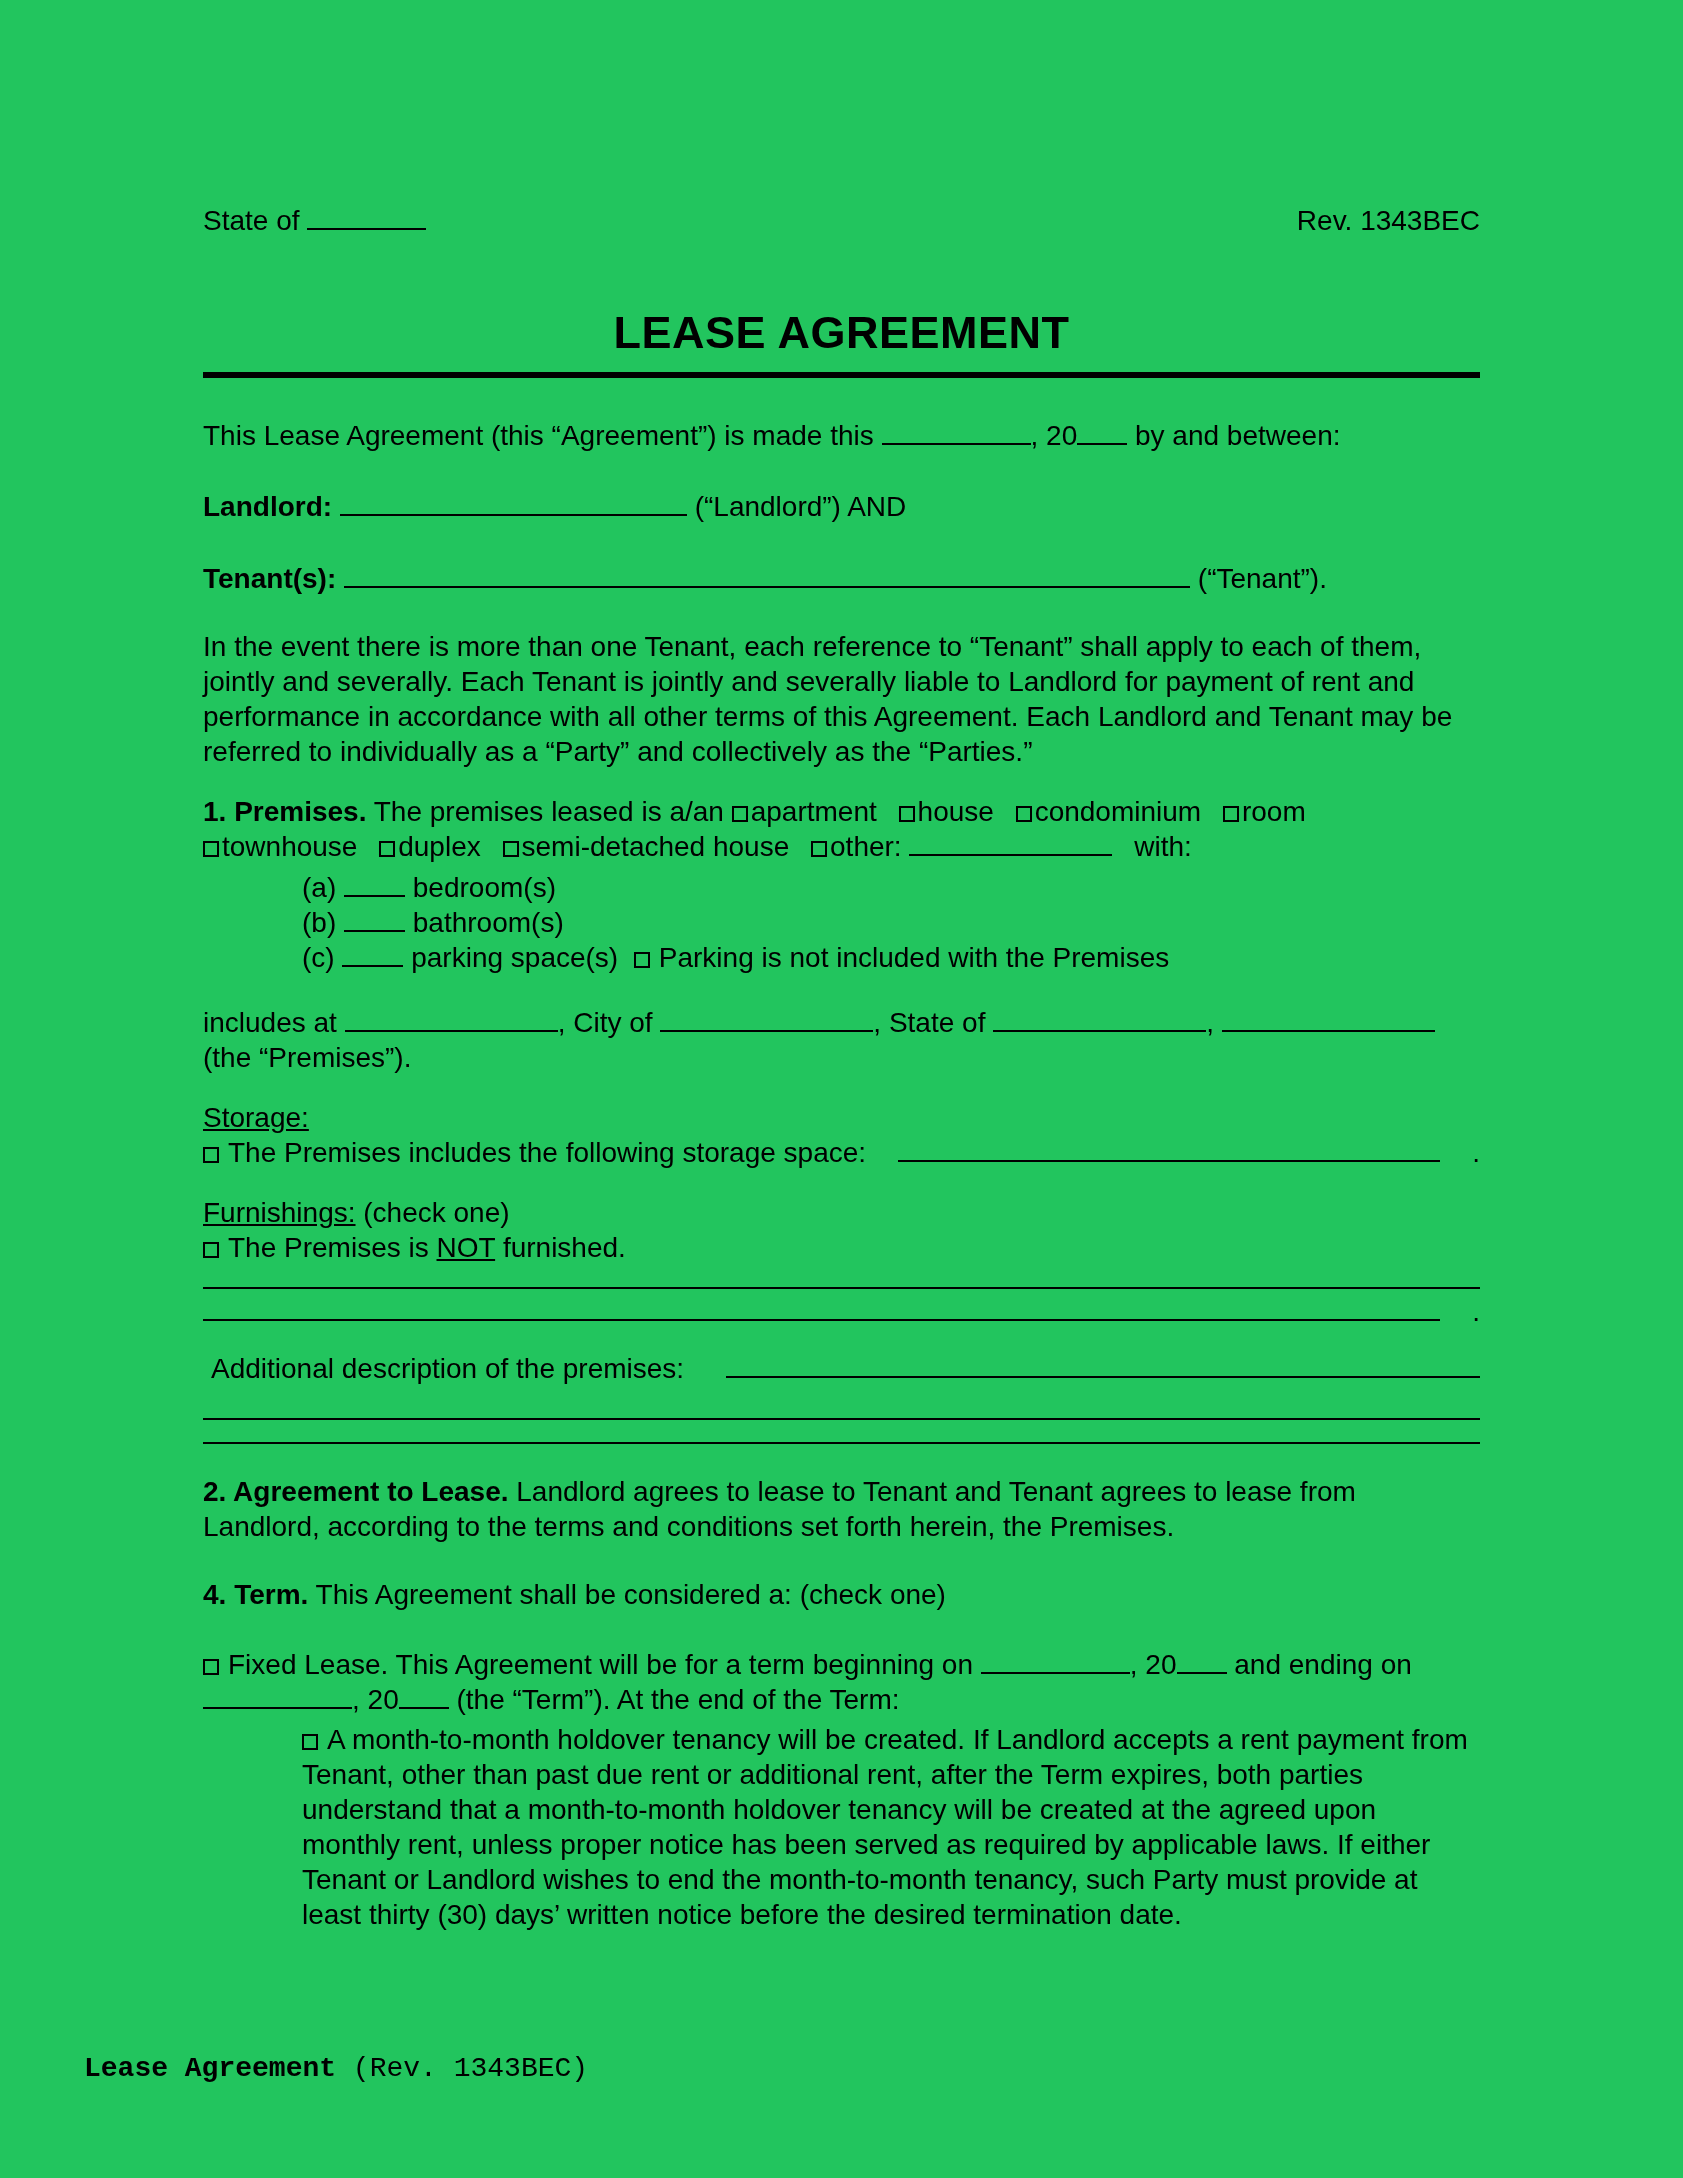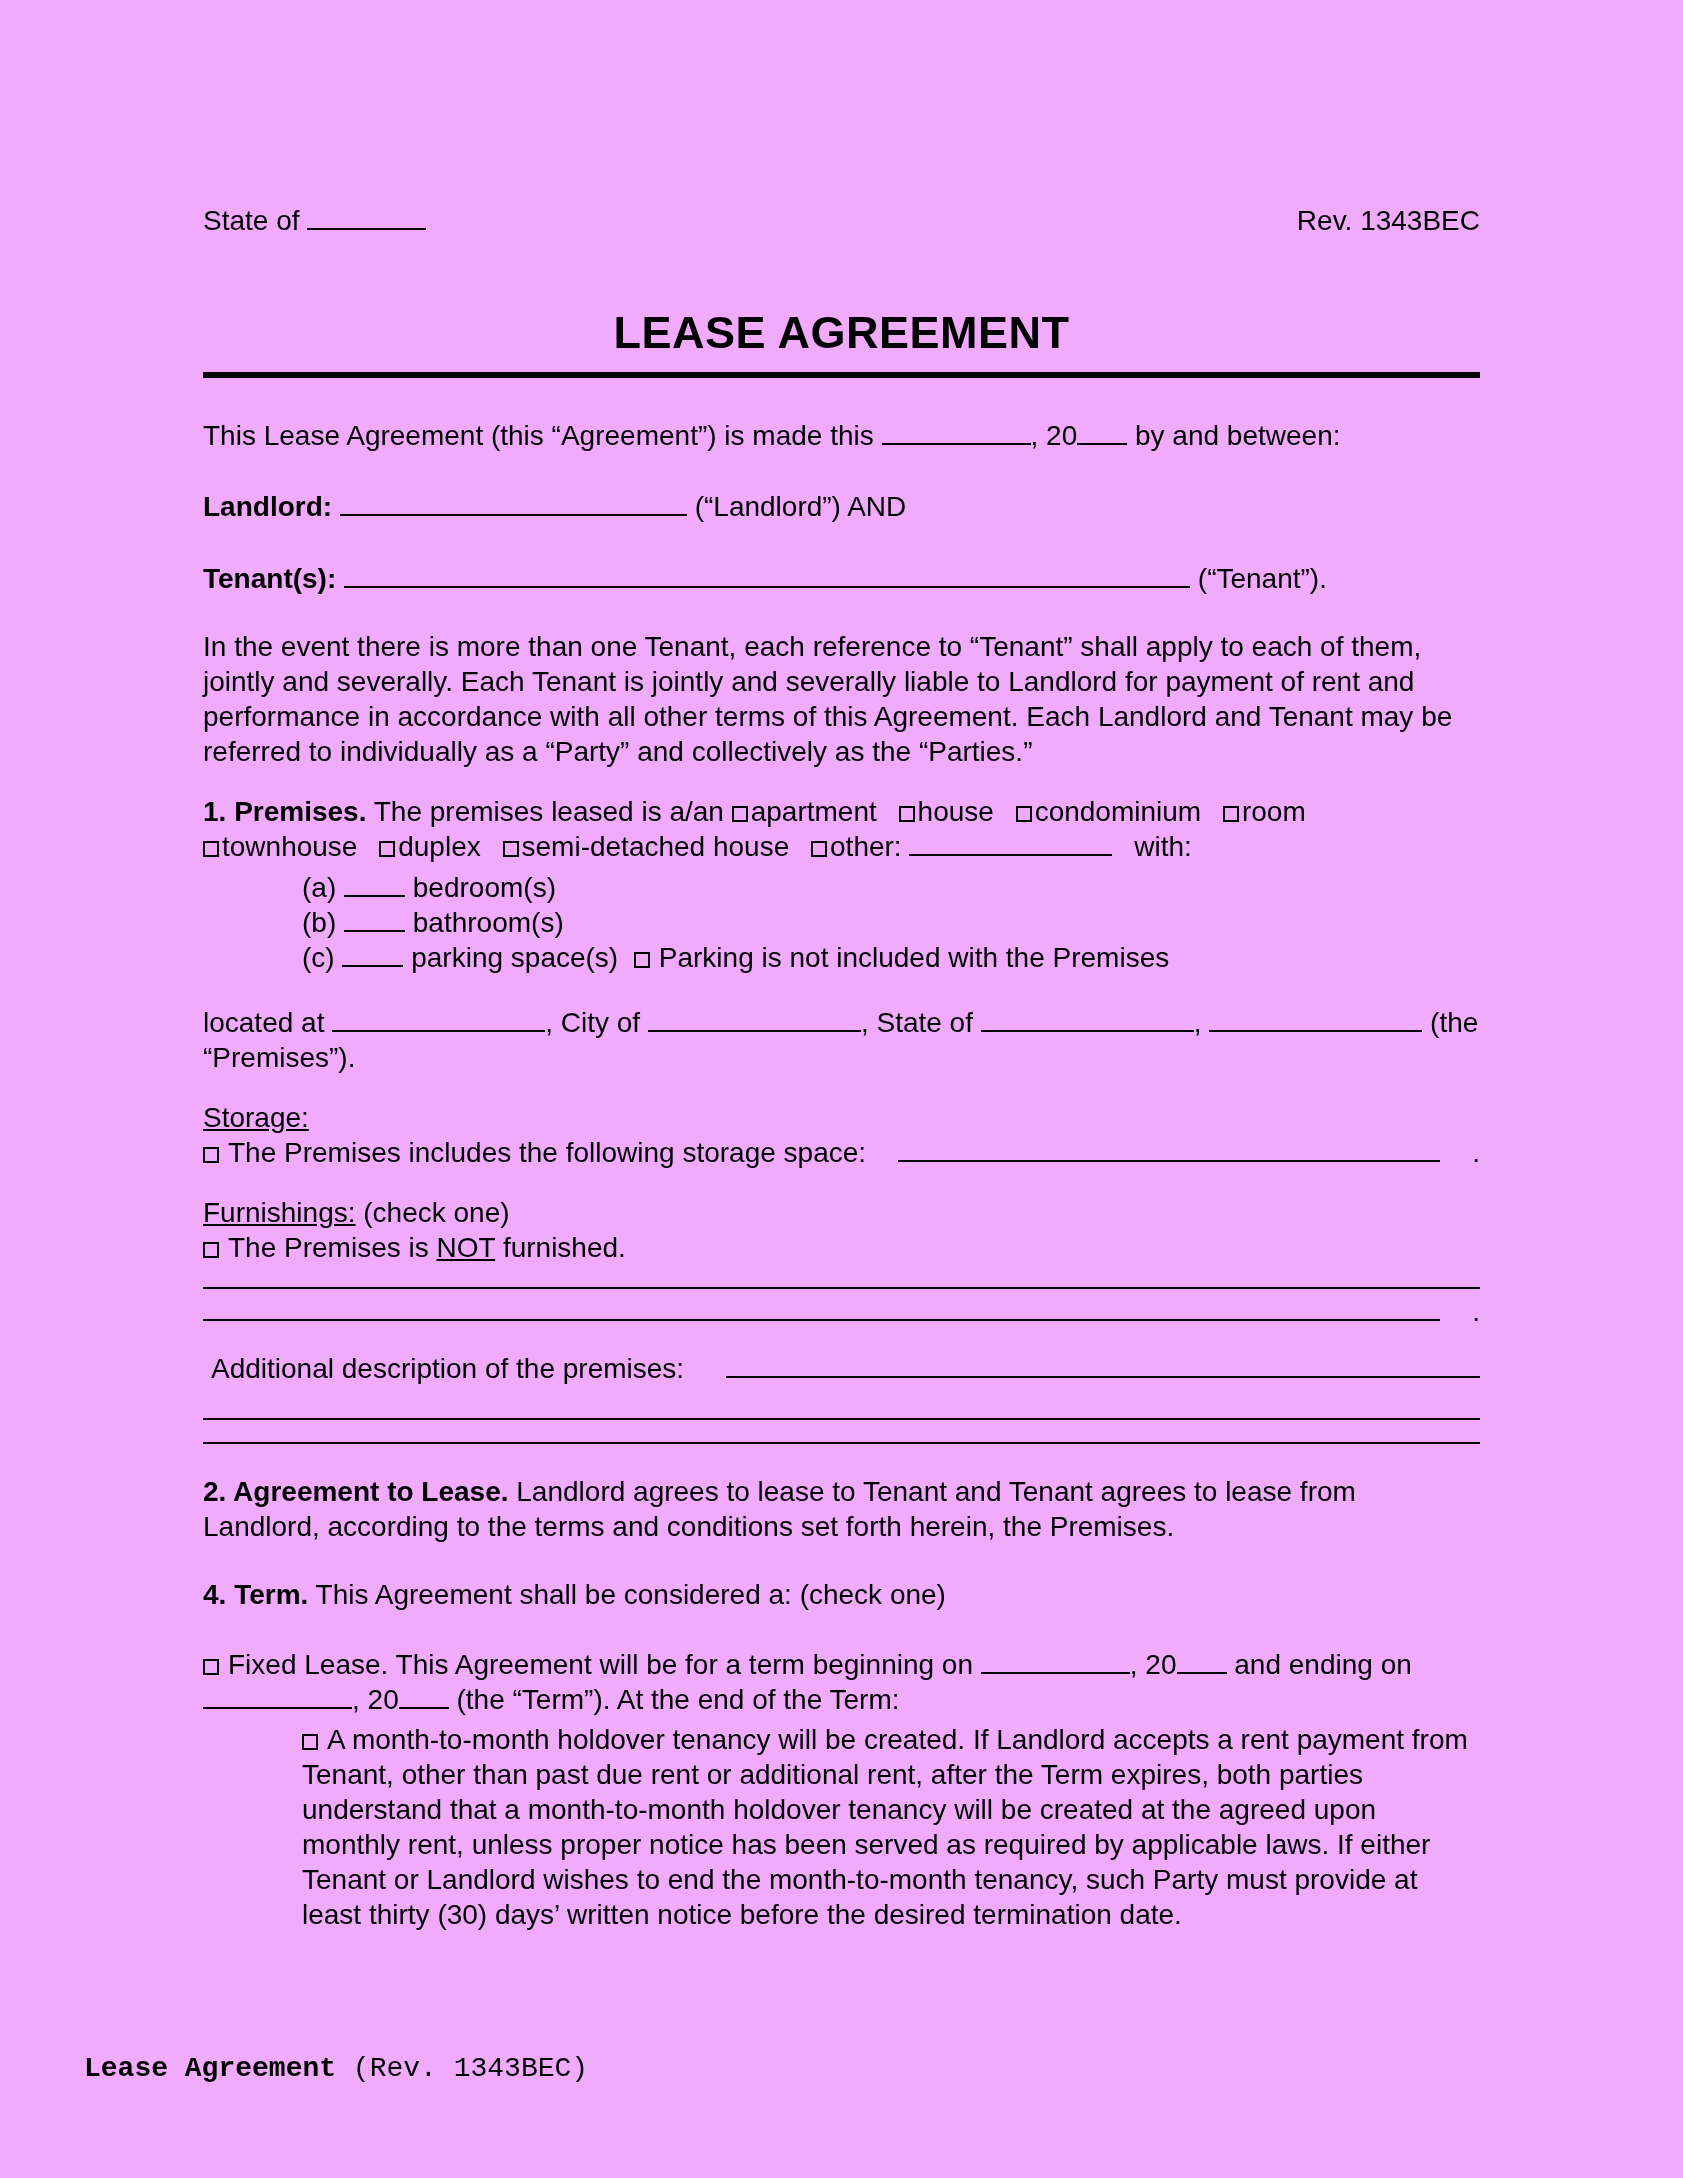--- a/index.html
+++ b/index.html
@@ -1,20 +1,20 @@
 <!DOCTYPE html>
 <html><head>
 <meta charset="utf-8">
 <style>
   * { margin:0; padding:0; box-sizing:border-box; }
   html,body { background:#ffffff; }
   .page {
     position:relative;
     width:1683px; height:2178px;
-    background:#f0abfc;
+    background:#22c55e;
     color:#000000;
     font-family:"Liberation Sans", sans-serif;
     font-size:28px;
     line-height:35px;
     overflow:hidden;
   }
   .content {
     position:absolute;
     left:203px; right:203px; top:0;
   }
@@ -100,21 +100,21 @@
       <span class="opt"><span class="cb tight"></span><span>semi-detached house</span></span>
       <span class="opt"><span class="cb tight"></span><span>other:</span> <span class="blank" style="width:203px"></span></span>
       <span>with:</span></p>
 
     <div class="indent" style="margin-top:6px">
       <p><span>(a)</span> <span class="blank" style="width:61px"></span> <span>bedroom(s)</span></p>
       <p><span>(b)</span> <span class="blank" style="width:61px"></span> <span>bathroom(s)</span></p>
       <p><span>(c)</span> <span class="blank" style="width:61px"></span> <span>parking space(s)</span>&nbsp; <span class="cb sp"></span><span>Parking is not included with the Premises</span></p>
     </div>
 
-    <p style="margin-top:30px"><span>located at</span> <span class="blank" style="width:213px"></span><span>, City of</span> <span class="blank" style="width:213px"></span><span>, State of</span> <span class="blank" style="width:213px"></span><span>,</span> <span class="blank" style="width:213px"></span> <span>(the “Premises”).</span></p>
+    <p style="margin-top:30px"><span>includes at</span> <span class="blank" style="width:213px"></span><span>, City of</span> <span class="blank" style="width:213px"></span><span>, State of</span> <span class="blank" style="width:213px"></span><span>,</span> <span class="blank" style="width:213px"></span> <span>(the “Premises”).</span></p>
 
     <p style="margin-top:25px"><span class="u">Storage:</span></p>
     <div class="flexline">
         <span style="white-space:nowrap"><span class="cb sp"></span><span>The Premises includes the following storage space:</span></span>
         <span class="blank"></span>
         <span>.</span>
       </div>
 
     <p style="margin-top:25px"><span class="u">Furnishings:</span> <span>(check one)</span></p>
     <p><span class="cb sp"></span><span>The Premises is</span> <span class="u">NOT</span> <span>furnished.</span></p>

